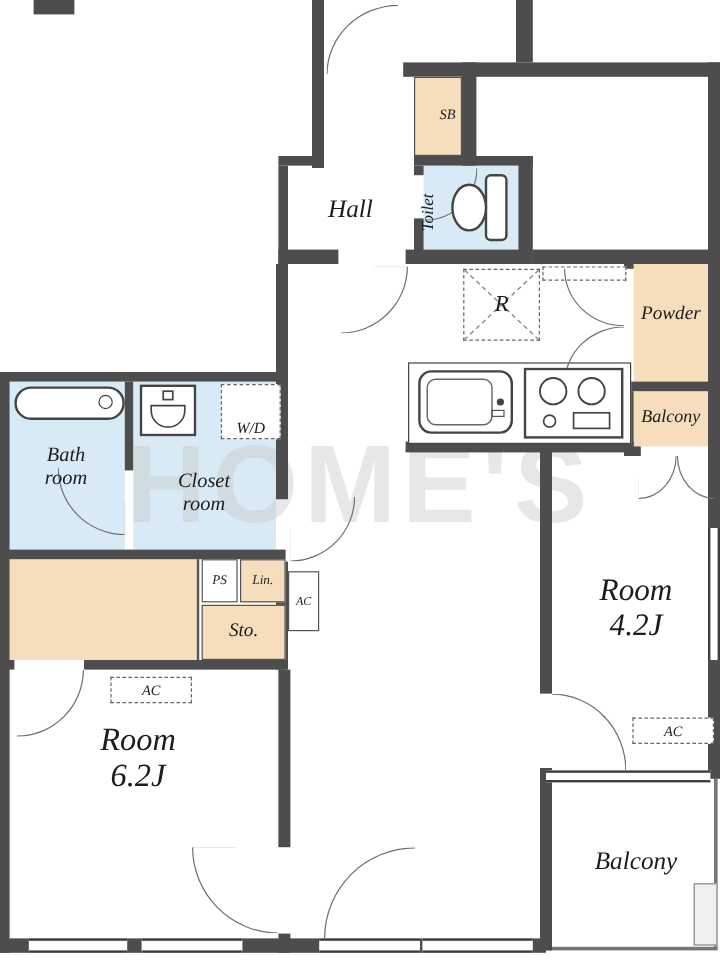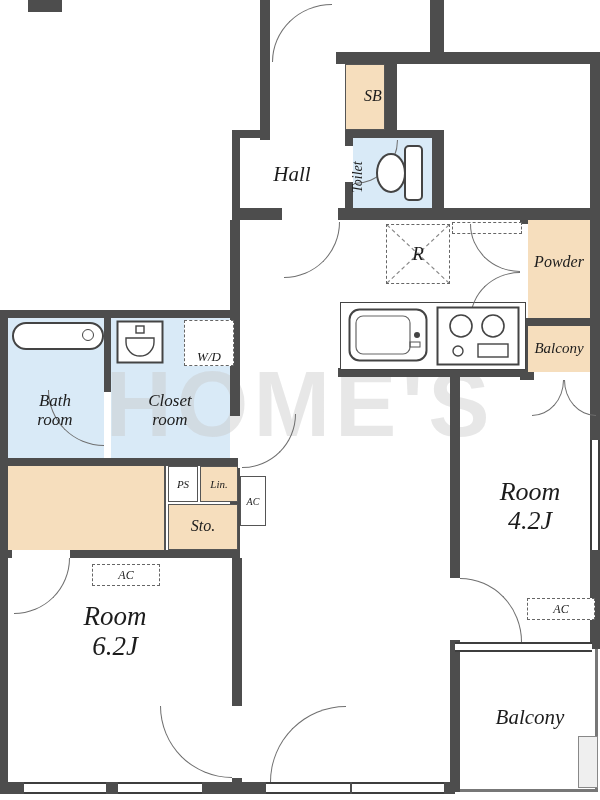--- a/index.html
+++ b/index.html
@@ -148,39 +148,39 @@
   <div class="arc arc-br z4" style="left:242px;top:414px;width:54px;height:54px;"></div>
   <div class="arc arc-br z4" style="left:14px;top:558px;width:56px;height:56px;"></div>
   <div class="arc arc-bl z4" style="left:160px;top:706px;width:72px;height:72px;"></div>
   <div class="arc arc-tl z4" style="left:270px;top:706px;width:76px;height:76px;"></div>
   <div class="arc arc-tr z4" style="left:460px;top:578px;width:62px;height:64px;"></div>
   <div class="arc arc-bl z4" style="left:470px;top:224px;width:50px;height:48px;"></div>
   <div class="arc arc-tl z4" style="left:470px;top:272px;width:50px;height:48px;"></div>
   <div class="arc arc-br z4" style="left:532px;top:380px;width:32px;height:36px;"></div>
   <div class="arc arc-bl z4" style="left:564px;top:380px;width:32px;height:36px;"></div>
 
-  <div class="lbl" style="left:345px;top:86px;width:40px;height:20px;font-size:16px;padding-left:16px;">
+  <div class="lbl" style="left:345px;top:86px;width:40px;height:20px;font-size:12px;padding-left:16px;">
     <span>SB</span>
   </div>
   <div class="lbl" style="left:246px;top:158px;width:92px;height:34px;font-size:21px;">
     <span>Hall</span>
   </div>
   <div class="lbl" style="left:320px;top:166px;width:76px;height:22px;font-size:14px;transform:rotate(-90deg);">
     <span>Toilet</span>
   </div>
   <div class="lbl" style="left:386px;top:240px;width:64px;height:28px;font-size:19px;">
     <span>R</span>
   </div>
   <div class="lbl" style="left:524px;top:250px;width:70px;height:24px;font-size:16px;">
     <span>Powder</span>
   </div>
   <div class="lbl" style="left:524px;top:337px;width:70px;height:22px;font-size:15px;">
     <span>Balcony</span>
   </div>
-  <div class="lbl" style="left:6px;top:386px;width:98px;height:50px;font-size:17px;">
+  <div class="lbl" style="left:6px;top:364px;width:98px;height:50px;font-size:17px;">
     <span>Bath</span>
     <span>room</span>
   </div>
   <div class="lbl" style="left:110px;top:386px;width:120px;height:50px;font-size:17px;">
     <span>Closet</span>
     <span>room</span>
   </div>
   <div class="lbl" style="left:168px;top:472px;width:30px;height:24px;font-size:11px;">
     <span>PS</span>
   </div>

